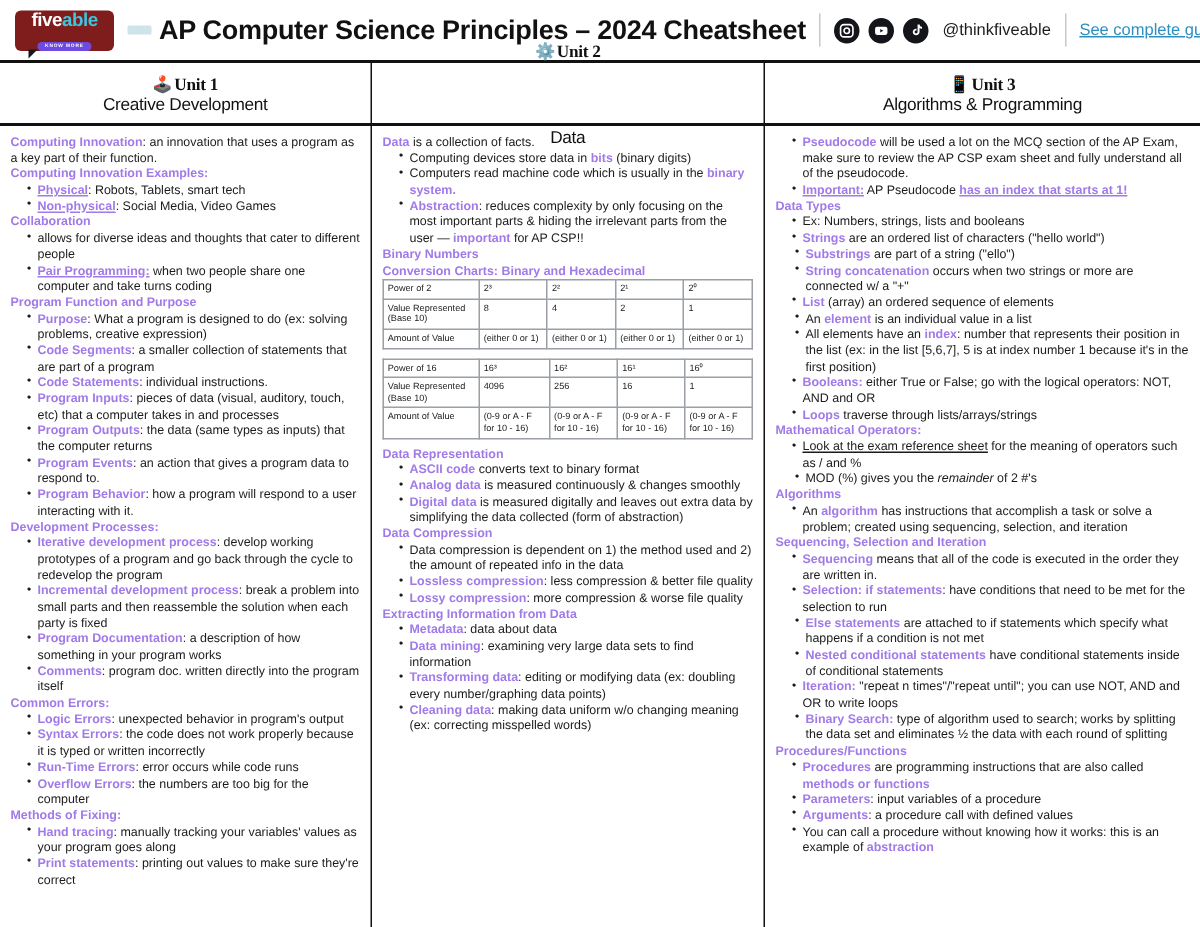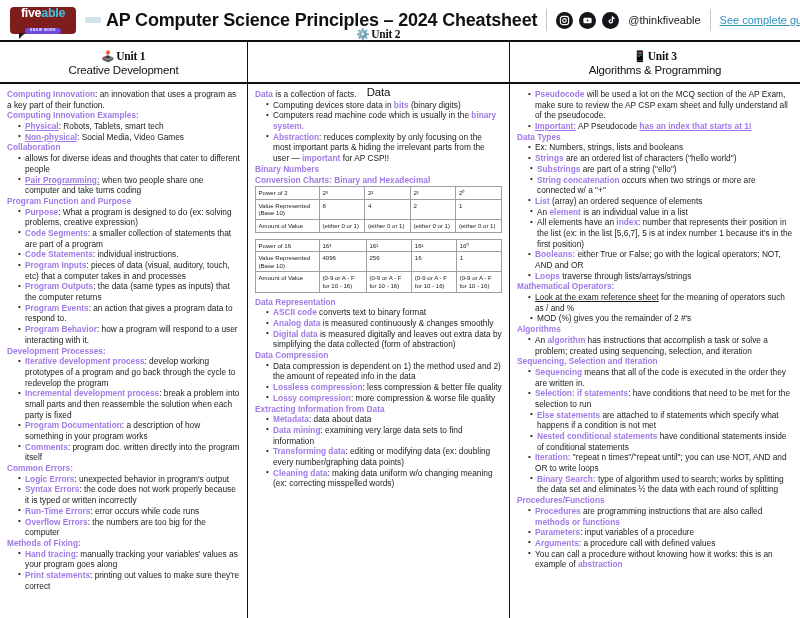--- a/index.html
+++ b/index.html
@@ -107,21 +107,21 @@
   li {
     font-size: 8.3px; line-height: 1.29; color: #1b1b1b;
     position: relative; padding-left: 7px;
   }
   li:before {
     content: "\2022"; position: absolute; left: 0; top: -0.5px;
     font-size: 8px; color: #1b1b1b;
   }
   .k { color: #a07ae8; font-weight: bold; }
   .u { text-decoration: underline; }
-  .it { }
+  .it { font-style: italic; }
 
   
   table { border-collapse: collapse; width: 100%; margin-top: 1px; }
   td {
     border: 0.6px solid #9aa0a6;
     font-size: 6.1px; line-height: 1.25;
     padding: 2px 2.5px;
     vertical-align: top;
     color: #1b1b1b;
   }

